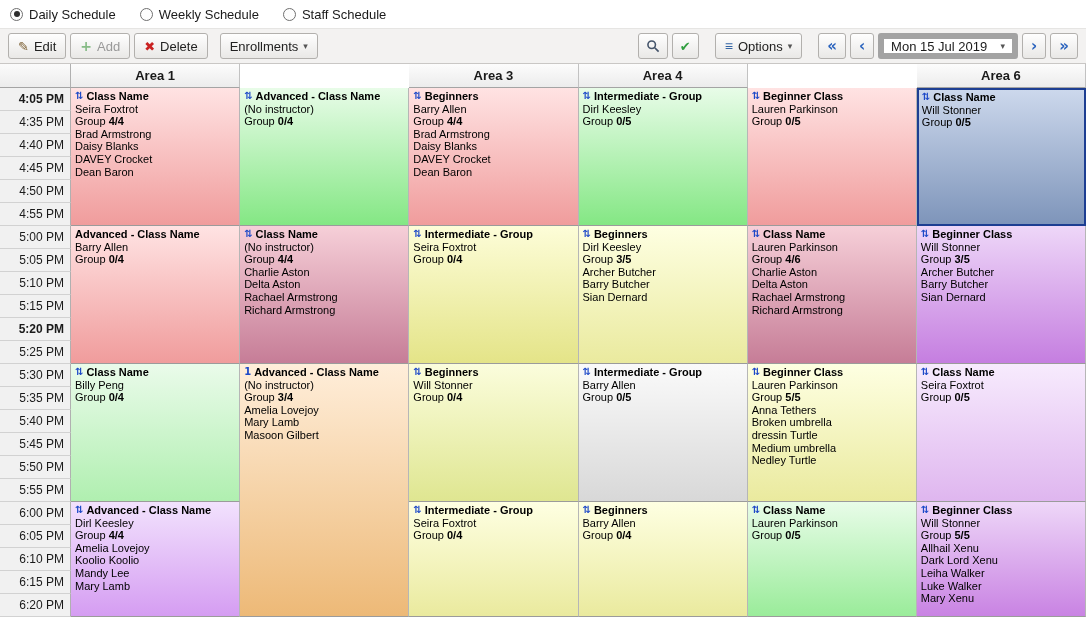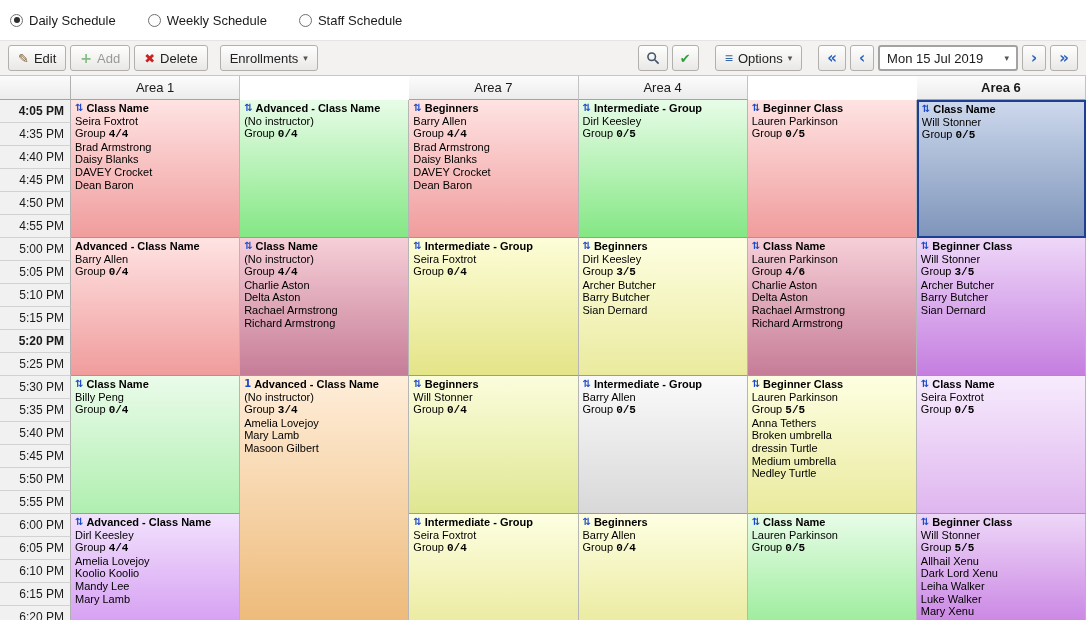--- a/index.html
+++ b/index.html
@@ -5,22 +5,22 @@
   * { box-sizing: border-box; }
   html,body { margin:0; padding:0; }
   body {
     width:1086px; height:620px; overflow:hidden;
     font-family:"Liberation Sans", sans-serif;
     background:#ffffff; color:#1a1a1a;
   }
 
   
   .topbar {
-    height:40px; display:flex; align-items:center;
-    gap:32px; padding:0 10px; background:#ffffff;
+    height:28px; display:flex; align-items:center;
+    gap:24px; padding:0 10px; background:#ffffff;
   }
   .radio-opt { display:inline-flex; align-items:center; gap:6px; font-size:13px; cursor:default; }
   .radio-circle {
     width:13px; height:13px; border-radius:50%;
     border:1px solid #707070; background:#fdfdfd; position:relative; flex:0 0 auto;
   }
   .radio-circle.selected::after {
     content:''; position:absolute; left:2.5px; top:2.5px; right:2.5px; bottom:2.5px;
     border-radius:50%; background:#2d2d2d;
   }
@@ -50,21 +50,21 @@
   .ic-plus { color:#86bb86; font-weight:bold; font-size:14px; }
   .ic-x { color:#c92222; }
   .ic-check { color:#2f9e3f; font-weight:bold; }
   .ic-menu { color:#3465a4; font-weight:bold; font-size:14px; }
   .caret { font-size:9px; color:#555; font-family:"DejaVu Sans", sans-serif; }
   .nav-ic { color:#2a63be; font-weight:bold; font-size:15px; line-height:1; font-family:"DejaVu Sans", sans-serif; }
   .btn.nav { padding:0 8px; }
   .date-select {
     display:inline-flex; align-items:center; justify-content:space-between;
     height:26px; width:140px; padding:4px 7px;
-    background:#ffffff; border:2px solid #a3a3a3; border-radius:3px;
+    background:#ffffff; border:6px solid #a3a3a3; border-radius:3px;
     font-size:13px; gap:6px; white-space:nowrap;
   }
 
   
   .grid {
     display:grid;
     grid-template-columns:71px repeat(6, 1fr);
     grid-template-rows:24px repeat(23, 23px);
     width:1086px; background:#ffffff;
   }
@@ -72,20 +72,21 @@
     grid-column:1; grid-row:1;
     background:linear-gradient(#fbfbfb,#ececec);
     border-right:1px solid #b0b0b0; border-bottom:1px solid #a4a4a4;
   }
   .area-header {
     display:flex; align-items:center; justify-content:center;
     font-size:13px;
     background:linear-gradient(#fcfcfc,#ececec);
     border-right:1px solid #c2c2c2; border-bottom:1px solid #a4a4a4;
     overflow:hidden;
+    font-weight:bold;
   }
   .area-header.selected { font-weight:bold; }
   .time-cell {
     display:flex; align-items:center; justify-content:flex-end;
     padding-right:6px; font-size:12px; color:#1a1a1a;
     background:#f1f1f1;
     border-right:1px solid #b0b0b0; border-bottom:1px solid #d2d2d2;
   }
   .time-cell.bold { font-weight:bold; }
   .class-cell {
@@ -93,21 +94,21 @@
     padding:2px 3px 2px 4px;
     font-size:11px; line-height:12.6px; color:#000;
     border-right:1px solid #b6b6b6; border-bottom:1px solid #9b9b9b;
   }
   .class-cell.selected { border:2px solid #1d3e92; padding:1px 2px 1px 3px; }
   .class-title { font-weight:bold; display:flex; align-items:flex-start; gap:3px; }
   .badge {
     color:#1d49c8; font-weight:bold; font-size:10px; line-height:12px;
     font-family:"DejaVu Sans", sans-serif; flex:0 0 auto;
   }
-  .class-line b { font-weight:bold;font-family:Liberation Mono, monospace; }
+  .class-line b { font-weight:bold; }
 </style>
 </head>
 <body>
 
 <div class="topbar">
     <span class="radio-opt">
       <span class="radio-circle selected"></span>
       <span class="radio-label">Daily Schedule</span>
     </span>
     <span class="radio-opt">
@@ -169,21 +170,21 @@
     <span class="nav-ic">›</span>
   </button>
   <button class="btn nav">
     <span class="nav-ic">»</span>
   </button>
 </div>
 
 <div class="grid">
     <div class="corner-cell"></div>
     <div class="area-header" style="grid-area: 1 / 2;">Area 1</div>
-    <div class="area-header" style="grid-area: 1 / 4;">Area 7</div>
+    <div class="area-header" style="grid-area: 1 / 4;">Area 3</div>
     <div class="area-header" style="grid-area: 1 / 5;">Area 4</div>
     <div class="area-header selected" style="grid-area: 1 / 7;">Area 6</div>
     <div class="time-cell bold" style="grid-area: 2 / 1;">4:05 PM</div>
     <div class="time-cell" style="grid-area: 3 / 1;">4:35 PM</div>
     <div class="time-cell" style="grid-area: 4 / 1;">4:40 PM</div>
     <div class="time-cell" style="grid-area: 5 / 1;">4:45 PM</div>
     <div class="time-cell" style="grid-area: 6 / 1;">4:50 PM</div>
     <div class="time-cell" style="grid-area: 7 / 1;">4:55 PM</div>
     <div class="time-cell" style="grid-area: 8 / 1;">5:00 PM</div>
     <div class="time-cell" style="grid-area: 9 / 1;">5:05 PM</div>

